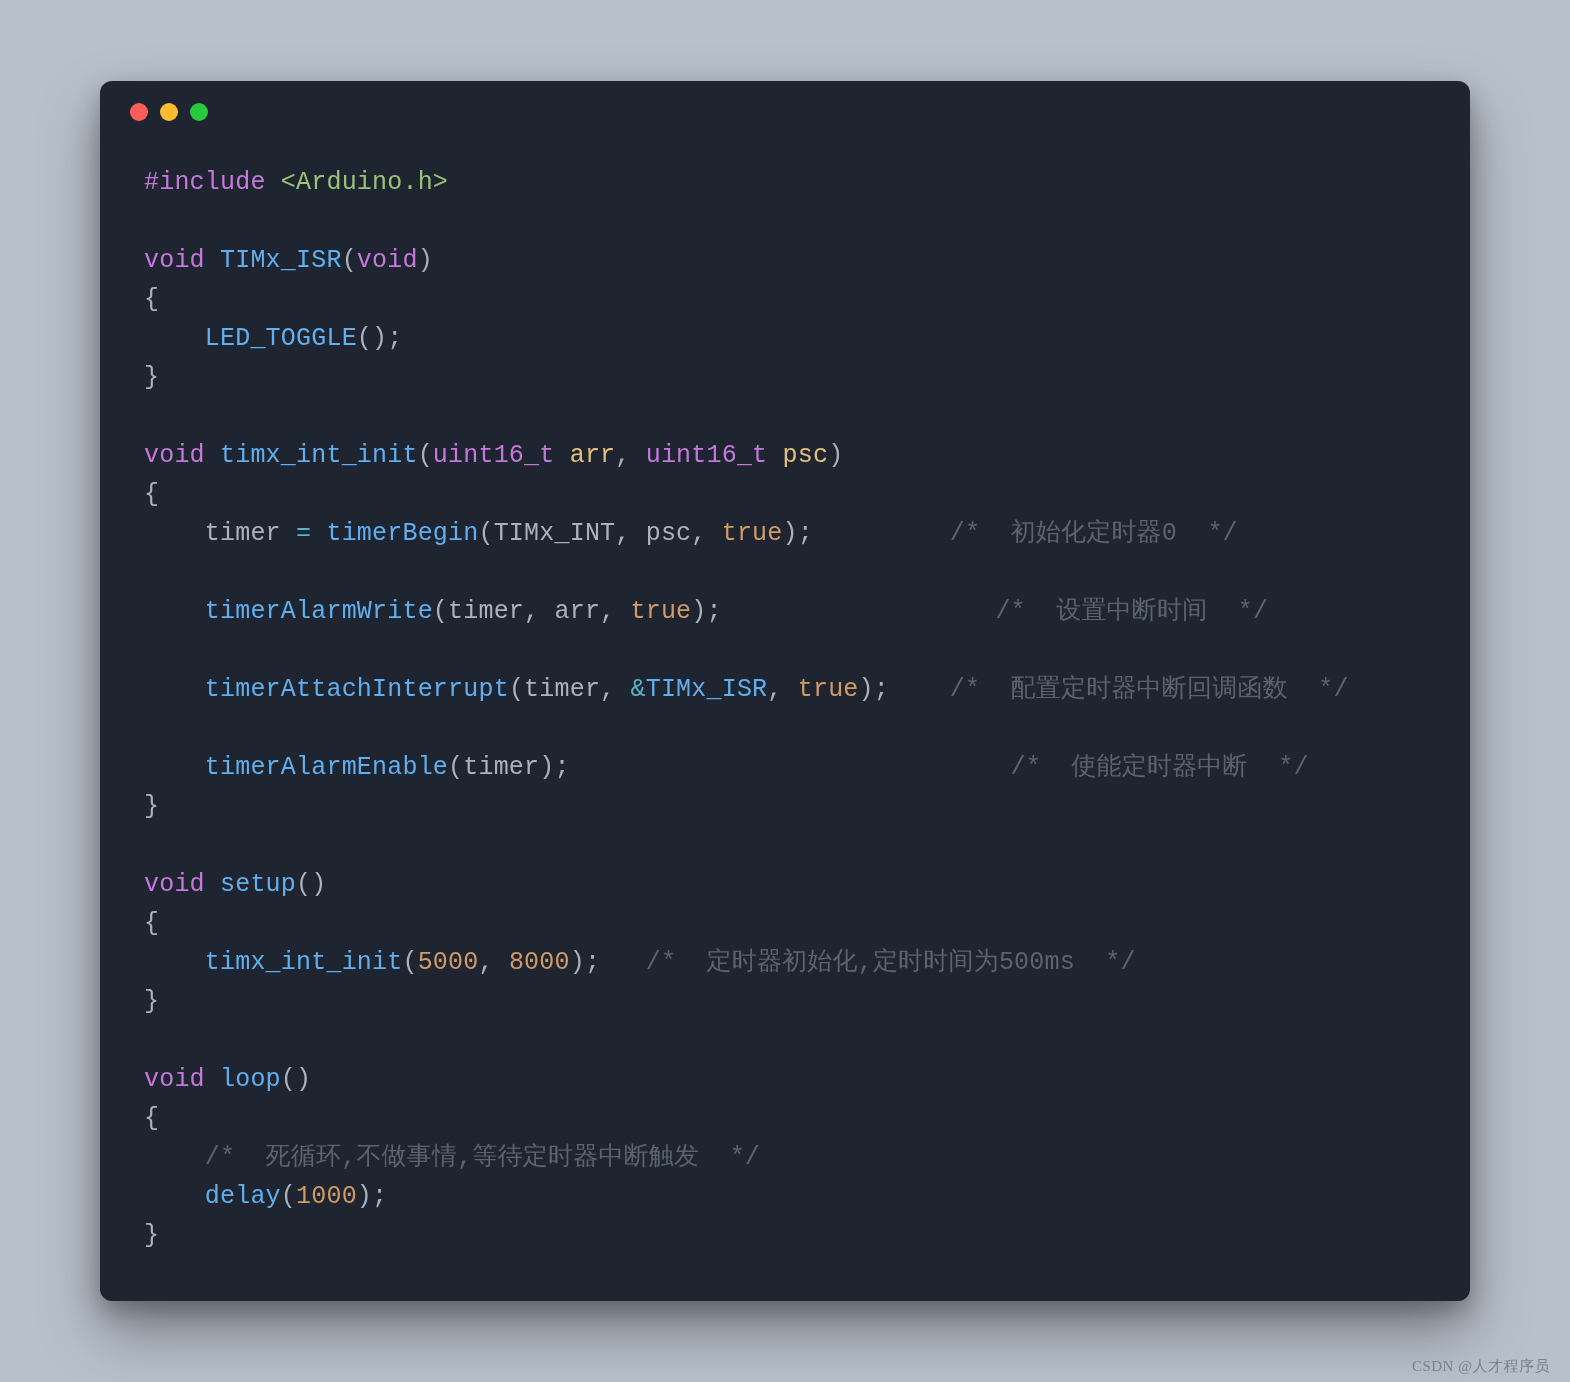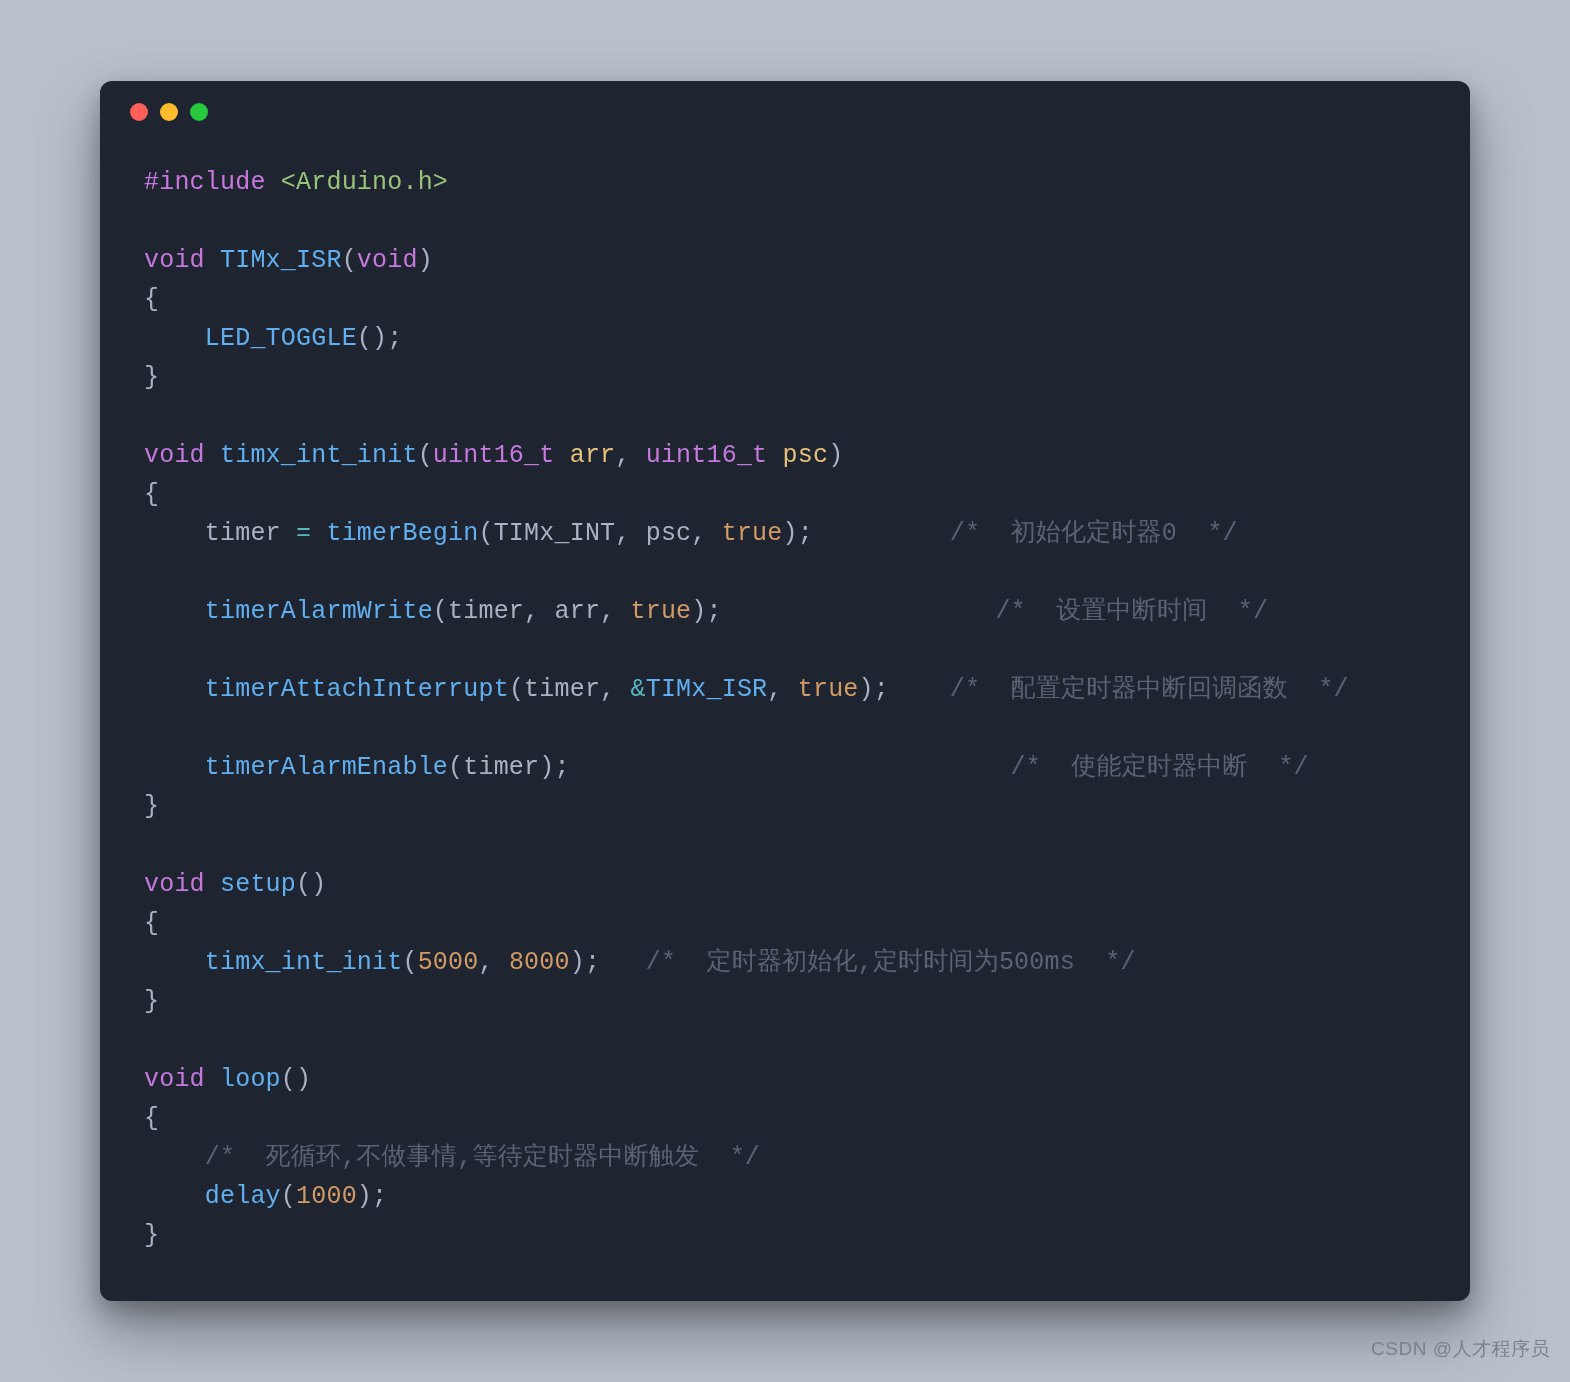--- a/index.html
+++ b/index.html
@@ -48,23 +48,23 @@
   .c-param   { color: #e5c07b; } 
   .c-var     { color: #abb2bf; } 
   .c-num     { color: #d19a66; } 
   .c-bool    { color: #d19a66; } 
   .c-op      { color: #56b6c2; } 
   .c-punc    { color: #abb2bf; } 
   .c-cmt     { color: #5c6370; } 
   .watermark {
     position: absolute;
     right: 20px;
-    bottom: 20px;
-    font-family: Liberation Sans, sans-serif;
-    font-size: 19px;
+    bottom: 6px;
+    font-family: Liberation Serif, serif;
+    font-size: 15px;
     color: #7a828e;
     letter-spacing: .5px;
   }
 </style>
 </head>
 <body>
 
 <div class="window">
   <div class="titlebar">
     <span class="dot red"></span>

